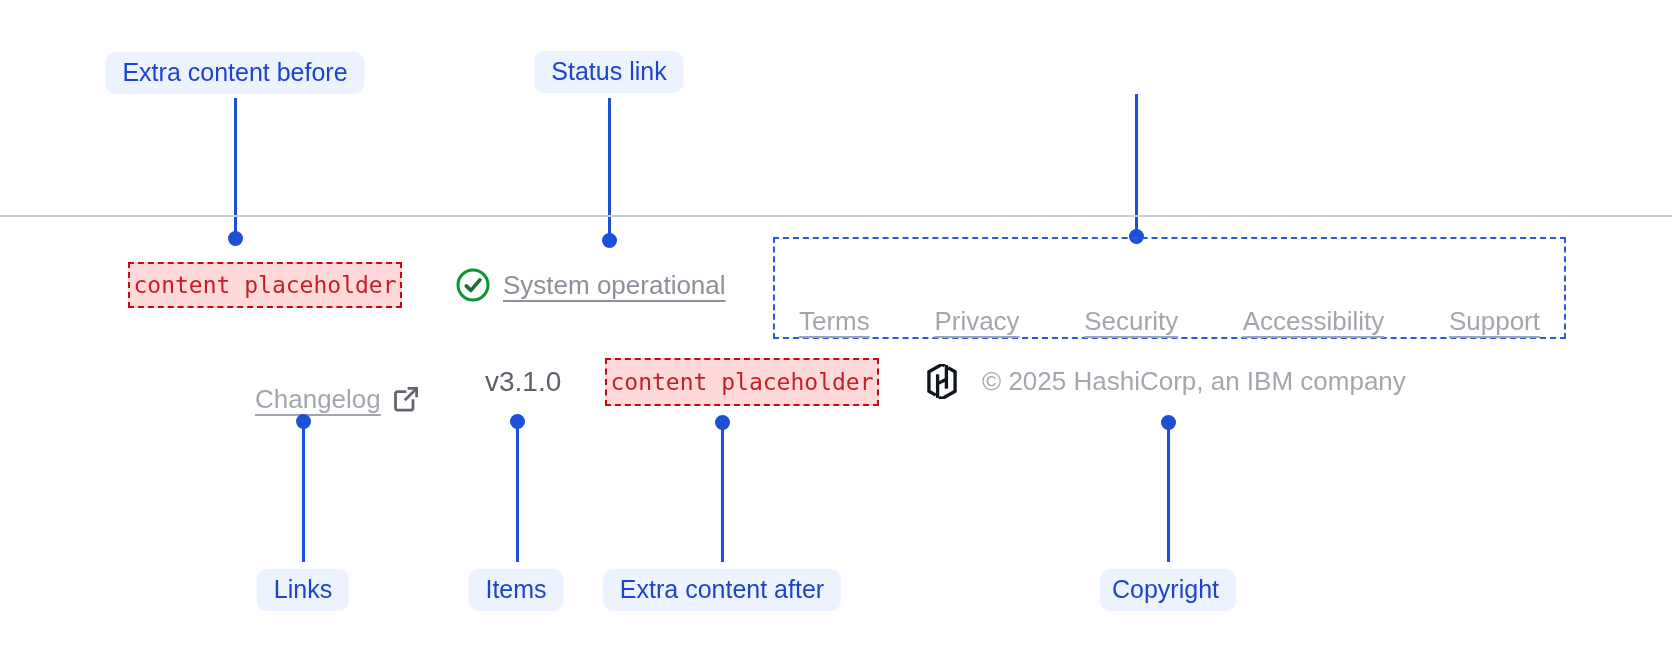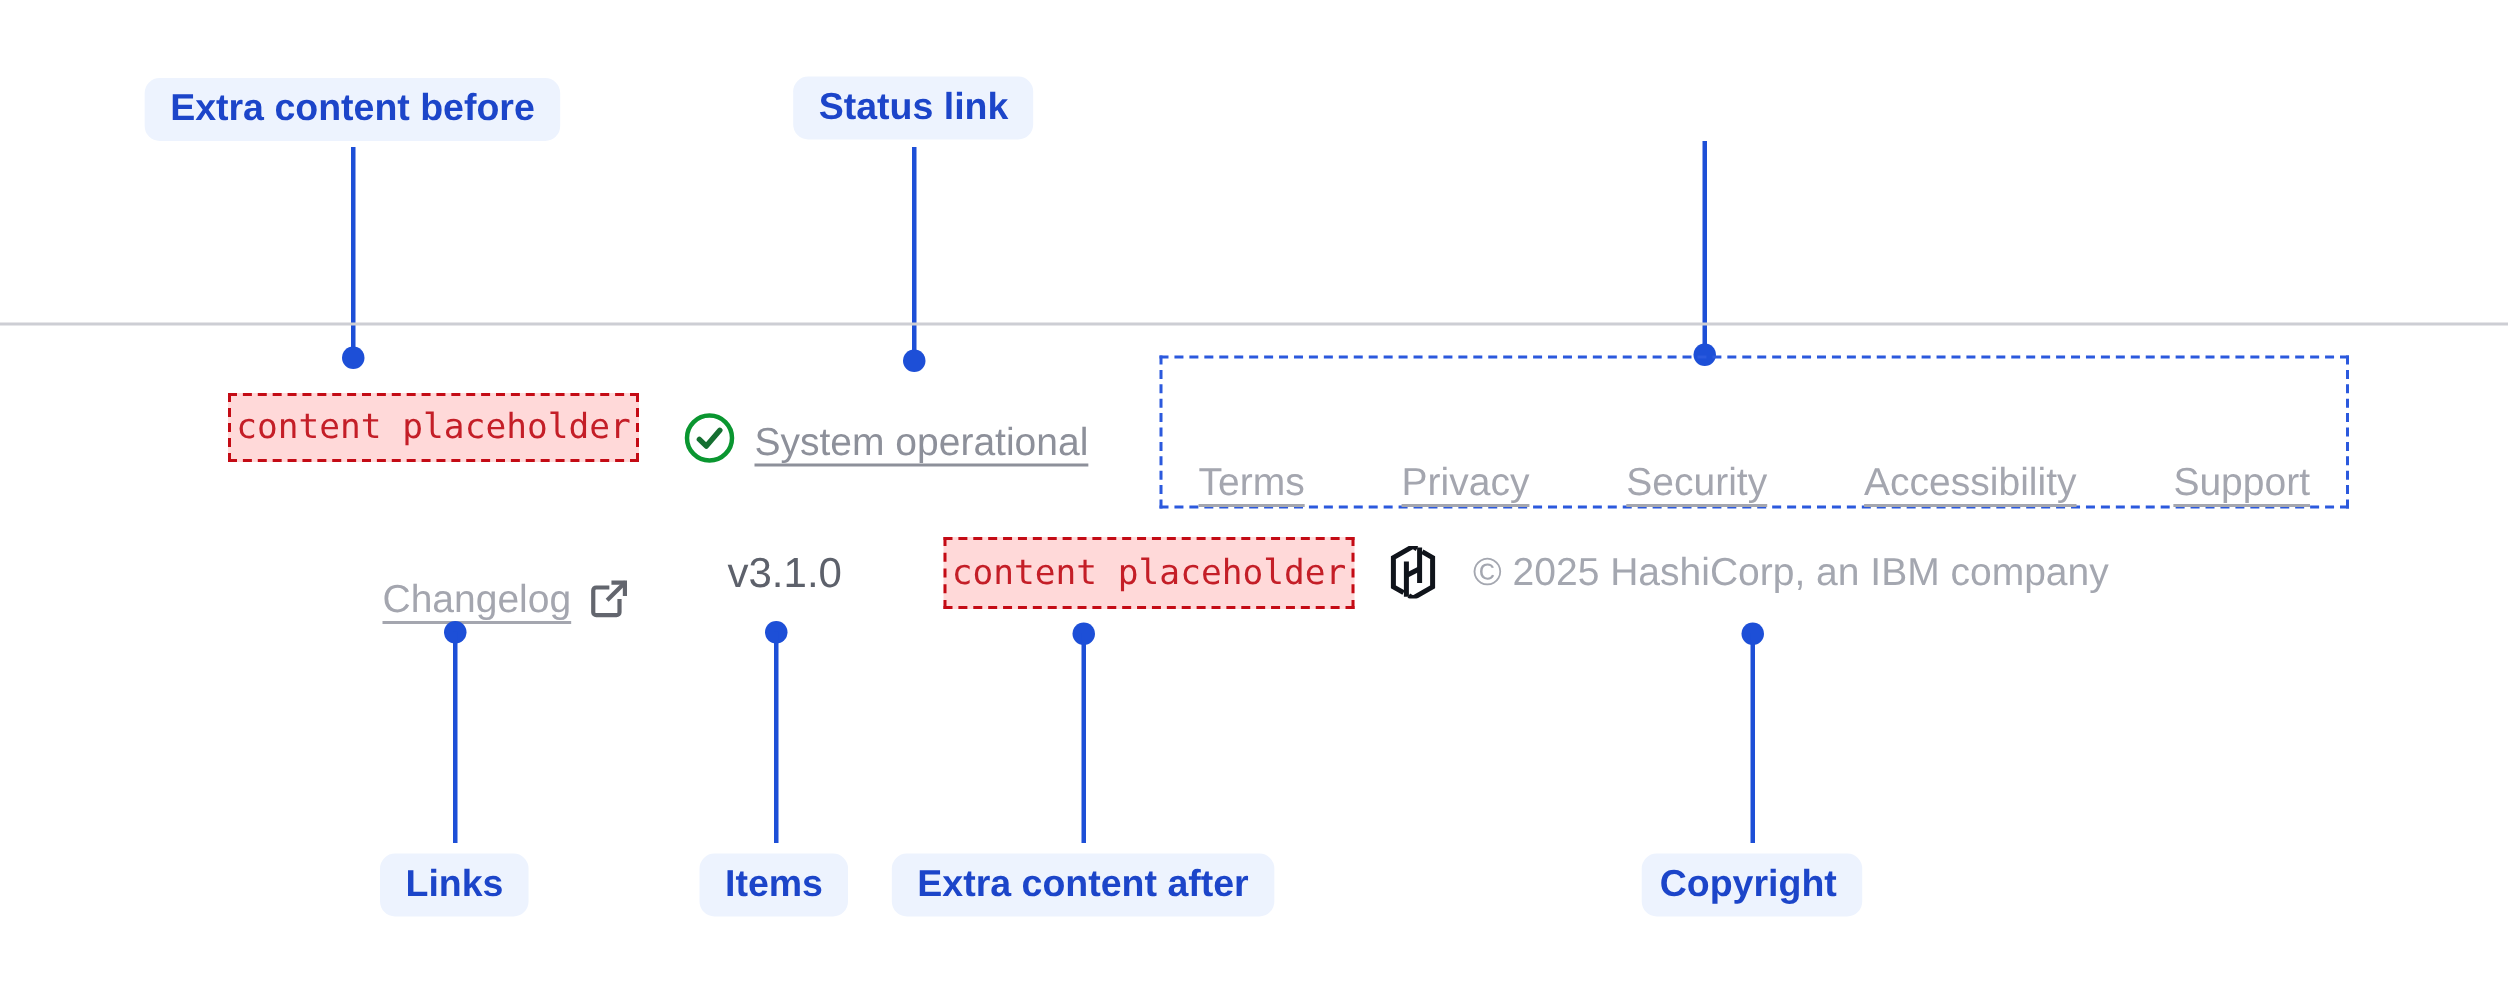--- a/index.html
+++ b/index.html
@@ -12,21 +12,21 @@
     overflow: hidden;
   }
 
   
   .ann-label {
     position: absolute;
     transform: translateX(-50%);
     background: #edf3fe;
     color: #1c45c9;
     font-size: 25px;
-    font-weight: 700;
+    font-weight: 400;
     line-height: 1.1;
     padding: 7px 17px;
     border-radius: 10px;
     white-space: nowrap;
   }
   .ann-line {
     position: absolute;
     width: 3px;
     background: #1d4fd7;
   }
@@ -52,21 +52,20 @@
     background: #ffd9d9;
     border: 2px dashed #c40b15;
     color: #c41e27;
     font-family: "DejaVu Sans Mono", monospace;
     font-size: 23px;
     display: flex;
     align-items: center;
     justify-content: center;
     white-space: nowrap;
     overflow: hidden;
-    margin-left: 24px;
   }
   .hrow {
     position: absolute;
     display: flex;
     align-items: center;
   }
   .f-link {
     color: #a4a6af;
     font-size: 26px;
     text-decoration: underline;
@@ -104,21 +103,21 @@
 
   <div class="ann-line" style="left:1134.5px; top:94px; height:136px;"></div>
   <div class="ann-dot" style="left:1128.5px; top:228.5px;"></div>
 
   <div class="divider"></div>
 
   <div class="placeholder-box" style="left:128px; top:262px; width:274px; height:46px;">
     <span>content placeholder</span>
   </div>
 
-  <div class="hrow" style="left:455px; top:260px; height:50px; gap:12px;align-items:flex-end;">
+  <div class="hrow" style="left:455px; top:260px; height:50px; gap:12px;">
     <span class="icon">
       <svg width="36" height="36" viewBox="0 0 24 24" fill="none">
         <circle cx="12" cy="12" r="10" stroke="#0a9630" stroke-width="2"></circle>
         <path d="M7.5 12.6 L10.6 15.6 L16.6 8.6" stroke="#156f31" stroke-width="2.4" stroke-linecap="round" stroke-linejoin="round"></path>
       </svg>
     </span>
     <a class="f-link status">System operational</a>
   </div>
 
   <div class="legal-box" style="left:773px; top:237px; width:793px; height:102px;">

